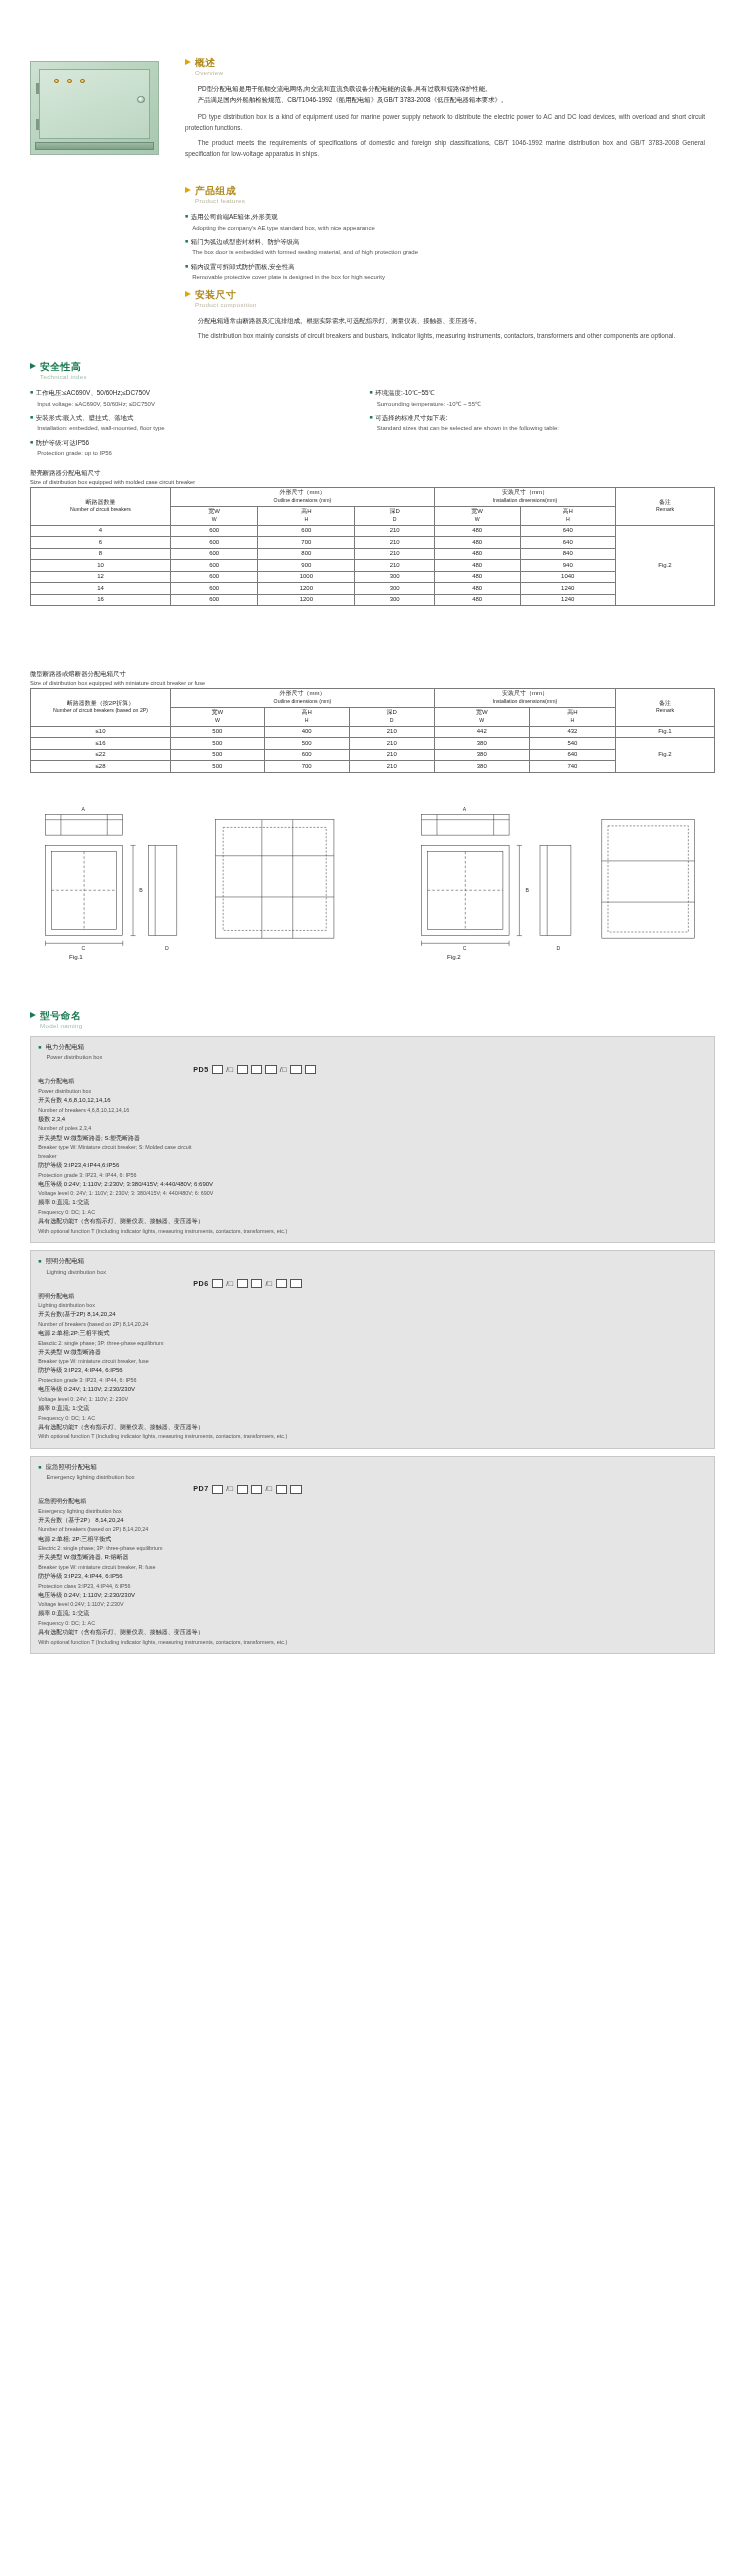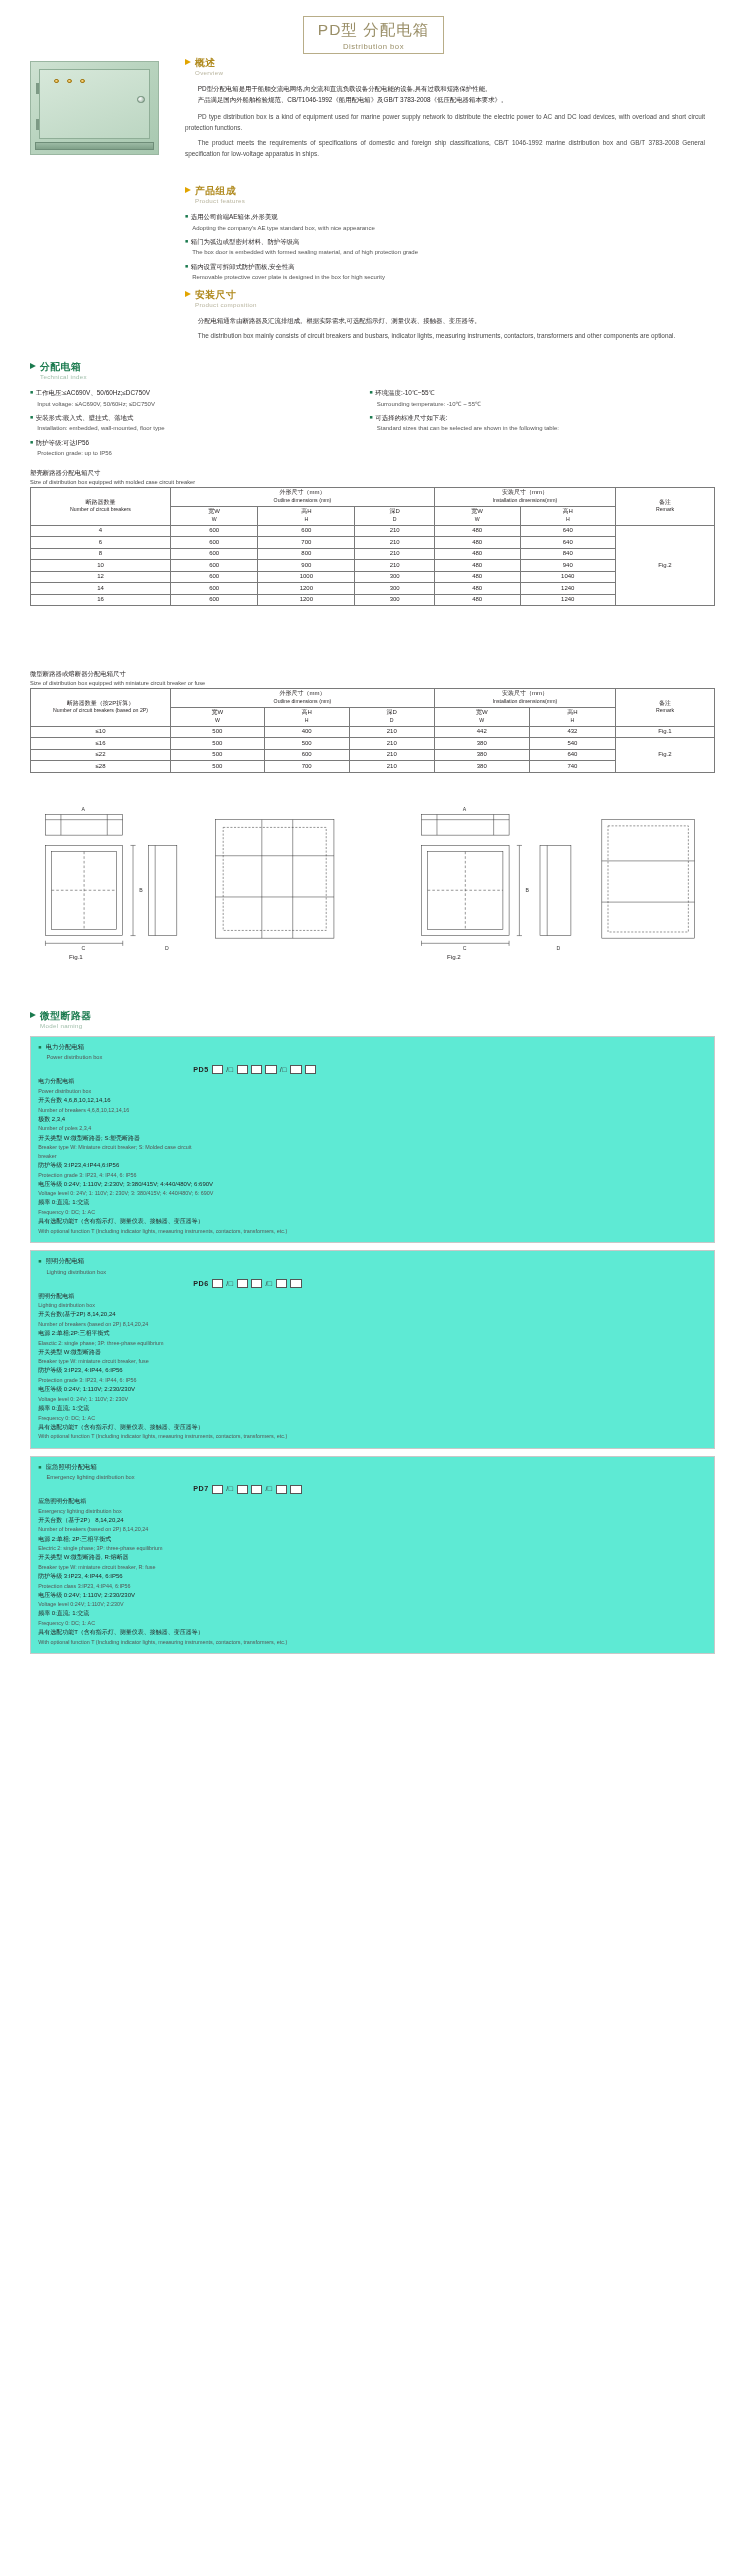--- a/index.html
+++ b/index.html
@@ -153,21 +153,21 @@
   .tbl-title {
     font-size: 6.4px;
     color: #231f20;
     margin-bottom: 1.5px;
   }
   .tbl-title .en { color: #4a4a4a; font-size: 5.7px; }
 
   
   .naming-box {
     border: 0.5px solid #c8c8c8;
-    background: #5eead4;
+    background: #e5e5e5;
     padding: 5.2px 7.2px 6.2px 7.2px;
     font-size: 6px;
     line-height: 1.6;
   }
   .naming-box .hd { font-size: 6.4px; margin-bottom: 1px; }
   .naming-box .hd .en { color:#555; font-size: 5.7px; }
   .nm-row { display: flex; align-items: flex-start; margin: 0.5px 0; }
   .nm-label { width: 160px; flex: none; }
   .nm-label .cn { color: #231f20; }
   .nm-label .en { color: #555; font-size: 5.4px; }
@@ -190,26 +190,20 @@
     height: 155px;
   }
   .fig-cap { text-align: center; font-size: 6.2px; margin-top: 2.1px; }
   .tech-draw { stroke: #333; fill: none; stroke-width: 1; }
 </style>
 </head>
 <body>
 
 <div class="page">
 
-  <div class="title-wrap">
-    <div class="title-box">
-      <div class="title-cn" style="border:0;padding:0">PD型  分配电箱</div>
-      <div class="title-en">Distribution box</div>
-    </div>
-  </div>
 
   <div class="block" style="left:30px; top:61px;">
     <div class="prod-img">
       <div class="door"></div>
       <div class="hinge" style="top:20.6px;"></div>
       <div class="hinge" style="top:57px;"></div>
       <div class="knob" style="right:13.4px; top:34px;"></div>
       <div class="lamp" style="left:23px; top:16.5px;"></div>
       <div class="lamp" style="left:36px; top:16.5px;"></div>
       <div class="lamp" style="left:49px; top:16.5px;"></div>
@@ -256,21 +250,21 @@
       </span>
     </div>
     <div class="ptxt" style="text-indent:2em;">分配电箱通常由断路器及汇流排组成。根据实际需求,可选配指示灯、测量仪表、接触器、变压器等。</div>
     <div class="ptxt en" style="text-indent:2em; margin-top:4.1px;">The  distribution  box  mainly  consists  of  circuit  breakers  and  busbars,  indicator  lights, measuring instruments, contactors, transformers and other components are optional.</div>
   </div>
 
   <div class="block" style="left:30px; top:361px; width:685px;">
     <div class="sec-head green">
       <span class="tri">▶</span>
       <span class="tt">
-        <span class="cn">分配电箱</span><br>
+        <span class="cn">安全性高</span><br>
         <span class="en">Technical index</span>
       </span>
     </div>
     <div style="display:flex; gap:20.6px; margin-top:3.1px;">
       <div style="width:319px;">
         <div class="bullet-line"><span class="sq">■</span><span>工作电压:≤AC690V、50/60Hz;≤DC750V</span></div>
         <div class="sub-en">Input voltage: ≤AC690V, 50/60Hz; ≤DC750V</div>
         <div class="bullet-line"><span class="sq">■</span><span>安装形式:嵌入式、壁挂式、落地式</span></div>
         <div class="sub-en">Installation: embedded, wall-mounted, floor type</div>
         <div class="bullet-line"><span class="sq">■</span><span>防护等级:可达IP56</span></div>
@@ -521,21 +515,21 @@
       </svg>
       <div style="position:absolute; left:39px; top:147px;" class="fig-cap">Fig.1</div>
       <div style="position:absolute; left:417px; top:147px;" class="fig-cap">Fig.2</div>
     </div>
   </div>
 
   <div class="block" style="left:30px; top:1010px; width:685px;">
     <div class="sec-head green">
       <span class="tri">▶</span>
       <span class="tt">
-        <span class="cn">微型断路器</span><br>
+        <span class="cn">型号命名</span><br>
         <span class="en">Model naming</span>
       </span>
     </div>
 
     <div class="naming-box" style="margin-top:3.1px;">
       <div class="hd">
         <span class="sq" style="color:#1a7a4e;font-size:5.2px;margin-right:2.6px;">■</span>
         <span>电力分配电箱</span><br>
         <span class="en" style="margin-left:8.2px">Power distribution box</span>
       </div>

